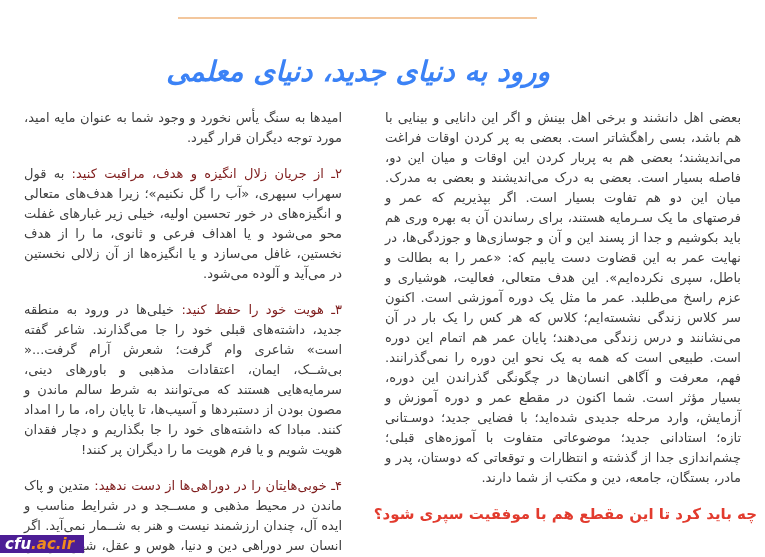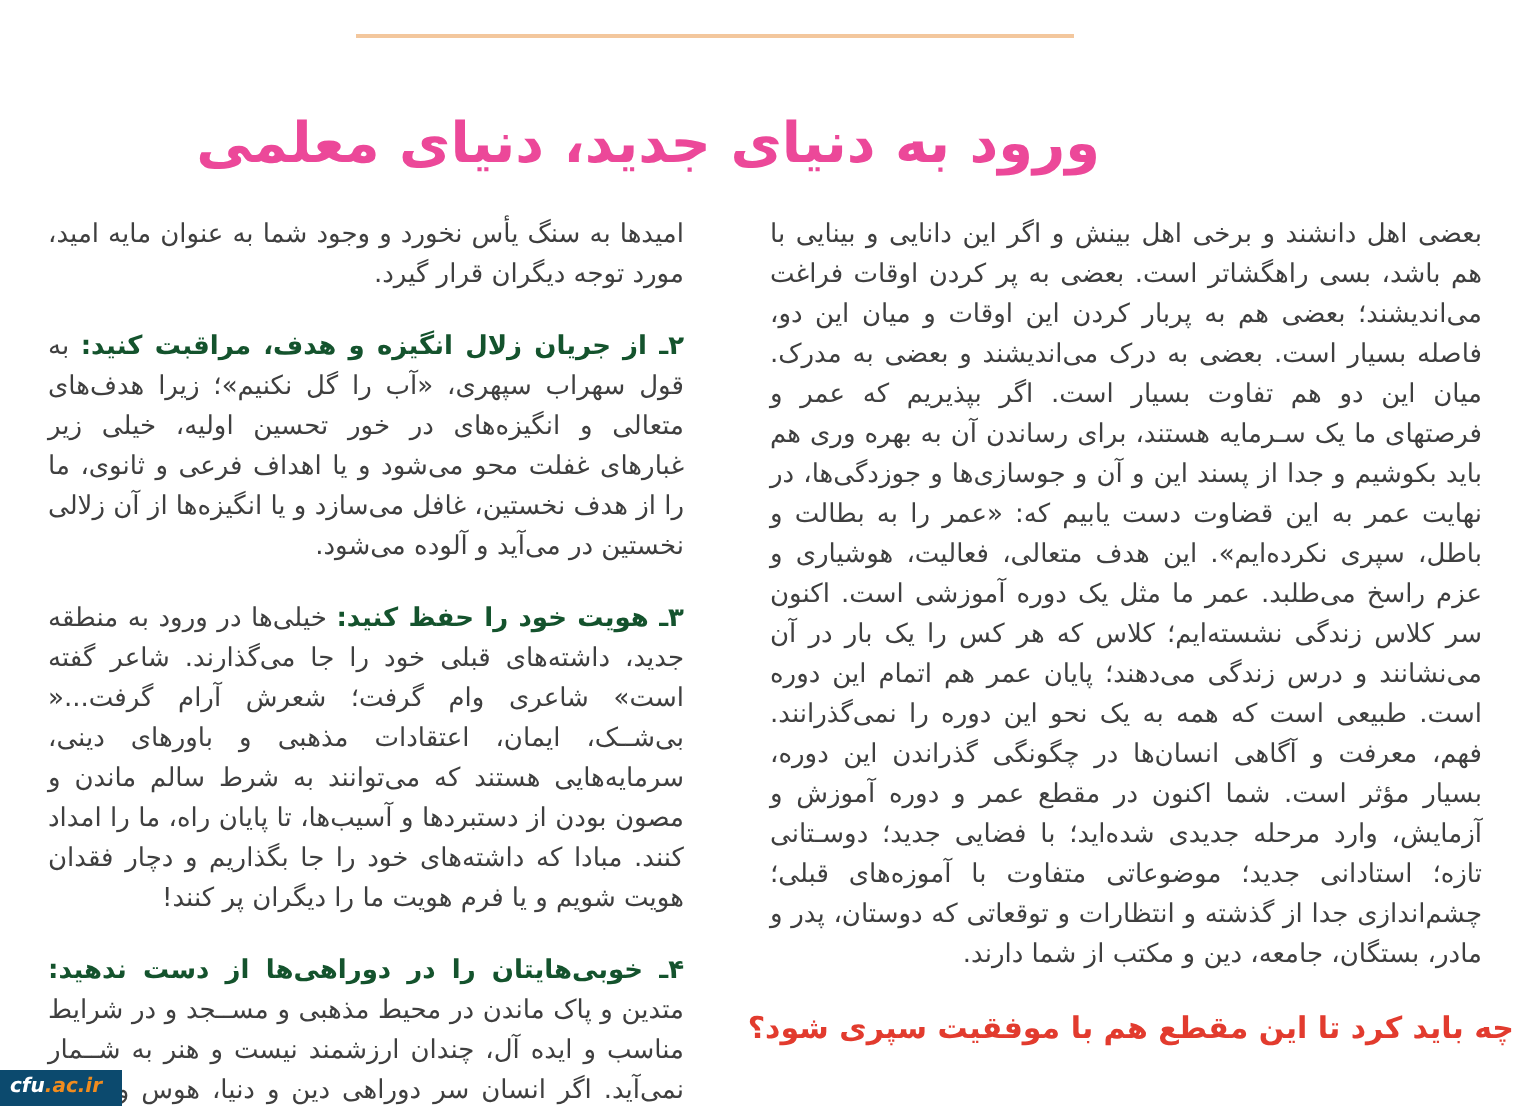--- a/index.html
+++ b/index.html
@@ -24,23 +24,24 @@
   }
   .page-title {
     position: absolute;
     left: 168px;
     top: 36px;
     width: 382px;
     text-align: right;
     direction: rtl;
     font-size: 28px;
     font-weight: bold;
-    color: #ec4899;
+    color: #3b82f6;
     letter-spacing: -0.5px;
     white-space: nowrap;
+    font-style: italic;
   }
   .content {
     position: absolute;
     top: 92px;
     right: 8px;
     left: 8px;
     bottom: 0;
     display: flex;
     direction: rtl;
     gap: 11px;
@@ -62,33 +63,33 @@
   .q-heading {
     margin: 0;
     padding: 0;
     font-size: 15px;
     line-height: 20px;
     font-weight: bold;
     color: #e23b2e;
     text-align: right;
   }
   .lead {
-    font-weight: bold;
-    color: #14532d;
+    font-weight: normal;
+    color: #7f1d1d;
   }
   .watermark {
     position: absolute;
     left: 0;
     bottom: 4px;
     height: 18px;
-    background: #0c4a6e;
+    background: #4c1d95;
     color: #ffffff;
     font-style: italic;
     font-weight: bold;
-    font-size: 10px;
+    font-size: 15px;
     line-height: 18px;
     padding: 0 10px 0 5px;
     direction: ltr;
   }
   .watermark .suffix {
     color: #f08c1e;
   }
 </style>
 </head>
 <body>

